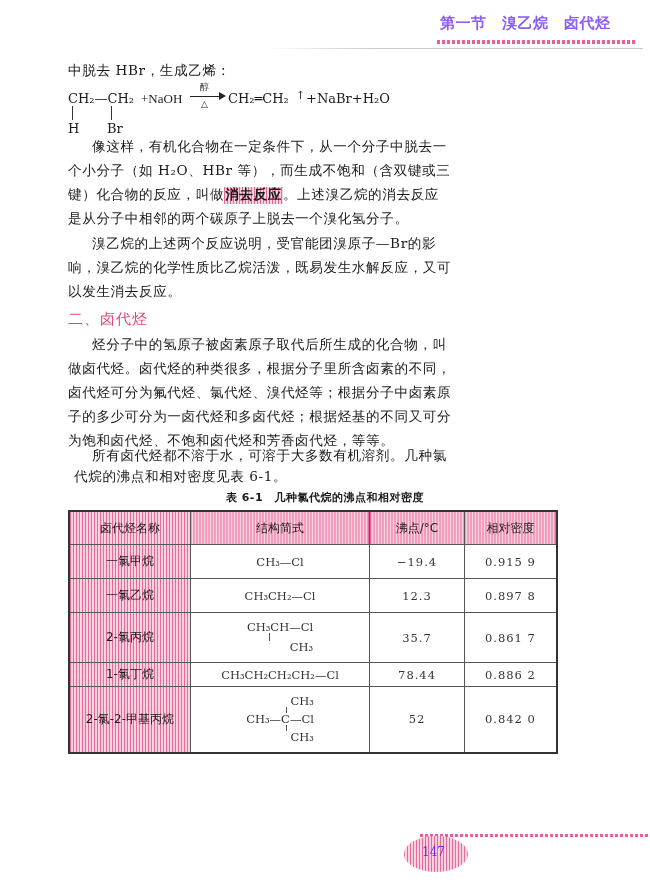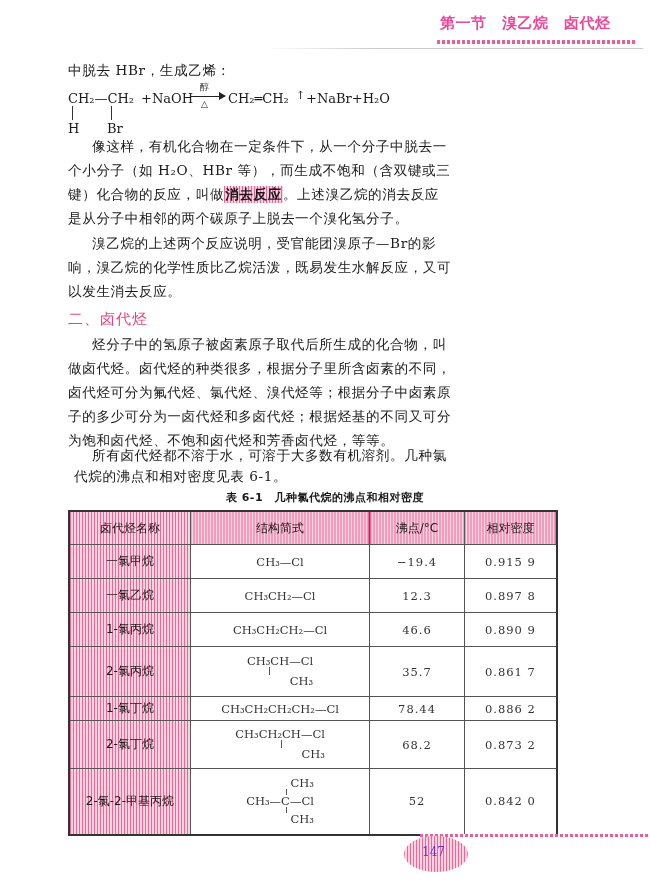--- a/index.html
+++ b/index.html
@@ -12,33 +12,33 @@
     background-color: #f7b3cc;
     background-image: repeating-linear-gradient(90deg, #e9689b 0px, #e9689b 1px, #fbd2e0 1px, #fbd2e0 3px);
   }
   .pink-dash {
     background-image: repeating-linear-gradient(90deg, #ea5f95 0px, #ea5f95 3px, #ffffff 3px, #ffffff 5px);
   }
   
   .running-head {
     position: absolute; left: 440px; top: 14px; width: 200px;
     font-family: "DejaVu Sans", "Liberation Sans", sans-serif;
-    font-weight: bold; font-size: 15px; letter-spacing: 0.5px; color: #ec4899;
+    font-weight: bold; font-size: 15px; letter-spacing: 0.5px; color: #8b5cf6;
     white-space: pre;
   }
   .head-dash { position: absolute; left: 437px; top: 40px; width: 200px; height: 4px; }
   .head-rule { position: absolute; left: 265px; top: 48px; width: 378px; height: 1px; background: linear-gradient(90deg, #ffffff, #c8c8c8 30%, #c8c8c8); }
 
   .line {
     position: absolute; left: 68px; font-size: 13.6px; line-height: 1; white-space: nowrap;
     letter-spacing: 0.6px;
   }
   .indent { left: 92px; }
   .hl {
-    font-family: Liberation Serif, serif; font-weight: bold;
+    font-family: Liberation Mono, monospace; font-weight: bold;
     padding: 1px 1px;
   }
   .section-title {
     position: absolute; left: 68px; top: 310px; font-size: 15px; color: #e5457f;
     font-family: "DejaVu Sans", "Liberation Sans", sans-serif; letter-spacing: 1px;
   }
   
   .eq { position: absolute; font-size: 13px; white-space: nowrap; font-family: "DejaVu Serif", serif; }
   .vbar { position: absolute; width: 1px; background: #333; }
   .arrow-line { position: absolute; left: 190px; top: 96px; width: 32px; height: 1px; background: #222; }
@@ -83,21 +83,21 @@
 <div class="head-rule"></div>
 
 <div class="line" style="top:64px;">中脱去 HBr，生成乙烯：</div>
 
 <div>
   <div class="eq" style="left:68px; top:91px;">CH₂—CH₂</div>
   <div class="vbar" style="left:72px; top:106px; height:14px;"></div>
   <div class="vbar" style="left:111px; top:106px; height:14px;"></div>
   <div class="eq" style="left:68px; top:121px;">H</div>
   <div class="eq" style="left:107px; top:121px;">Br</div>
-  <div class="eq" style="left:141px; top:91px;">+NaOH</div>
+  <div class="eq" style="left:141px; top:91px;font-family:Liberation Serif, serif;">+NaOH</div>
   <div class="eq small" style="left:200px; top:81px;">醇</div>
   <div class="arrow-line"></div>
   <div class="arrow-head"></div>
   <div class="eq small" style="left:201px; top:99px;">△</div>
   <div class="eq" style="left:228px; top:91px;">CH₂═CH₂</div>
   <div class="eq" style="left:296px; top:89px; font-size:11px;">↑</div>
   <div class="eq" style="left:306px; top:91px;">+NaBr+H₂O</div>
 </div>
 
 <div class="line indent" style="top:140px;">像这样，有机化合物在一定条件下，从一个分子中脱去一</div>
@@ -145,55 +145,37 @@
       <td class="formula">CH₃—Cl</td>
       <td class="num">−19.4</td>
       <td class="num">0.915 9</td>
     </tr>
     <tr style="height:34px;">
       <td class="name pink-stripe">一氯乙烷</td>
       <td class="formula">CH₃CH₂—Cl</td>
       <td class="num">12.3</td>
       <td class="num">0.897 8</td>
     </tr>
-    <tr style="height:34px;">
-      <td class="name pink-stripe">1-氯丙烷</td>
-      <td class="formula">CH₃CH₂CH₂—Cl</td>
-      <td class="num">46.6</td>
-      <td class="num">0.890 9</td>
-    </tr>
     <tr style="height:50px;">
       <td class="name pink-stripe">2-氯丙烷</td>
       <td class="formula">
         <span class="struct">
           <span>CH₃CH—Cl</span>
           <span class="bond" style="margin-left:22px;"></span>
           <span style="display:block; padding-left:16px;">CH₃</span>
         </span>
       </td>
       <td class="num">35.7</td>
       <td class="num">0.861 7</td>
     </tr>
     <tr style="height:24px;padding-left:7px;">
       <td class="name pink-stripe">1-氯丁烷</td>
       <td class="formula">CH₃CH₂CH₂CH₂—Cl</td>
       <td class="num">78.44</td>
       <td class="num">0.886 2</td>
-    </tr>
-    <tr style="height:48px;">
-      <td class="name pink-stripe">2-氯丁烷</td>
-      <td class="formula">
-        <span class="struct">
-          <span>CH₃CH₂CH—Cl</span>
-          <span class="bond" style="margin-left:46px;"></span>
-          <span style="display:block; padding-left:40px;">CH₃</span>
-        </span>
-      </td>
-      <td class="num">68.2</td>
-      <td class="num">0.873 2</td>
     </tr>
     <tr style="height:66px;">
       <td class="name pink-stripe">2-氯-2-甲基丙烷</td>
       <td class="formula">
         <span class="struct">
           <span style="display:block; padding-left:34px;">CH₃</span>
           <span class="bond" style="margin-left:40px; height:6px;"></span>
           <span>CH₃—C—Cl</span>
           <span class="bond" style="margin-left:40px; height:6px;"></span>
           <span style="display:block; padding-left:34px;">CH₃</span>

